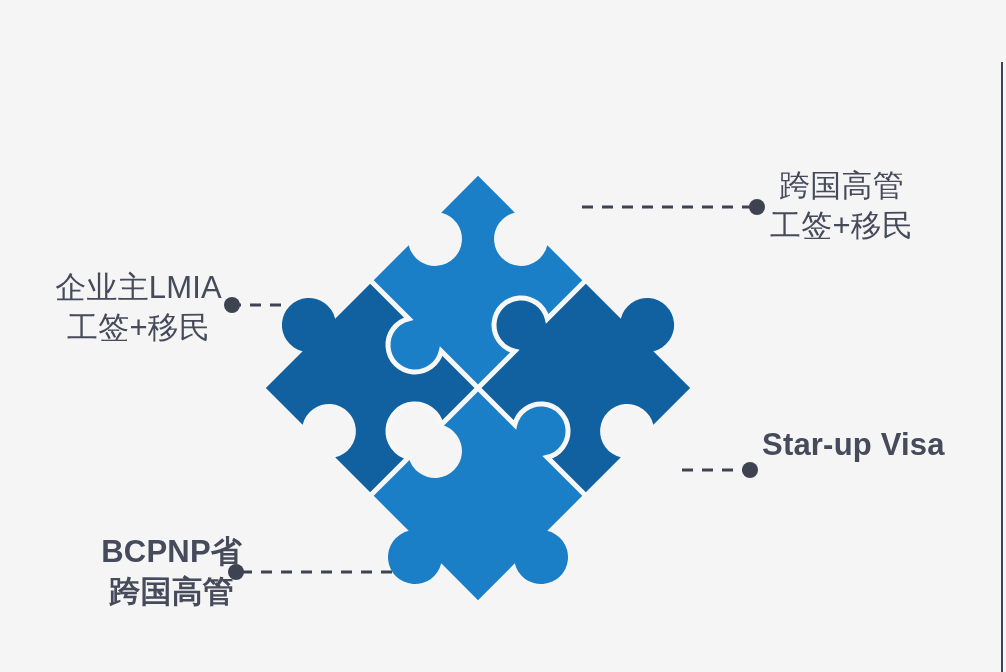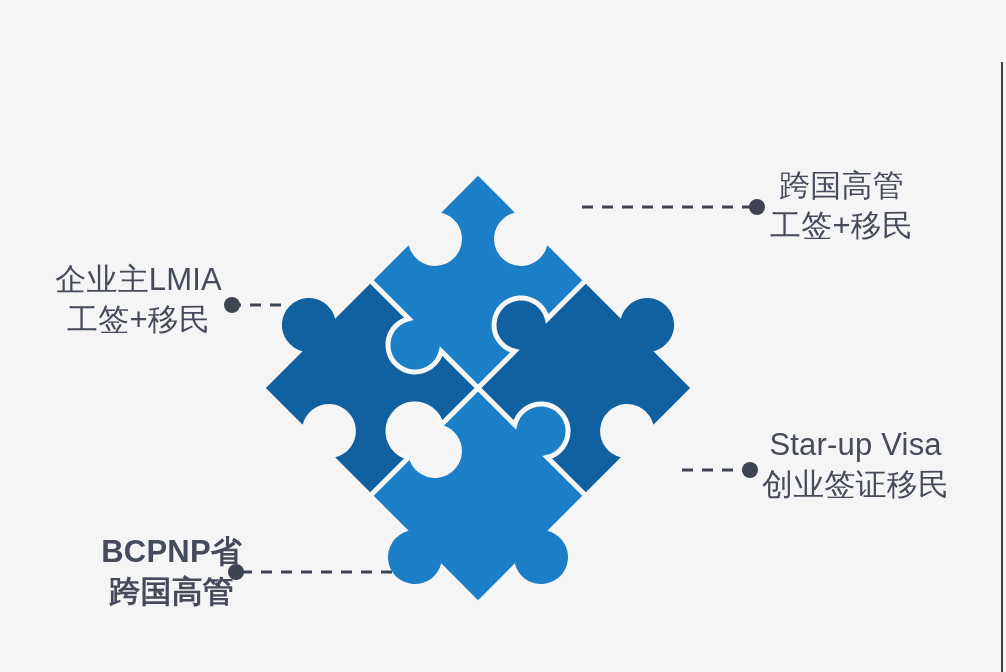--- a/index.html
+++ b/index.html
@@ -37,22 +37,22 @@
   .label {
     position: absolute;
     color: #464b5b;
     font-size: 31px;
     line-height: 1.30;
     white-space: nowrap;
     letter-spacing: 0.2px;
   }
   .label .ln { display: block; }
   .lbl-tr { left: 770px; top: 166px; text-align: center; }
-  .lbl-l  { right: 784px; top: 260px; text-align: center; }
-  .lbl-br { left: 762px; top: 425px; text-align: center; }
+  .lbl-l  { right: 784px; top: 268px; text-align: center; }
+  .lbl-br { left: 762px; top: 425px; text-align: center; font-weight: bold; }
   .lbl-bl { right: 764px; top: 532px; text-align: center; font-weight: bold; }
 </style>
 </head>
 <body style="background: rgb(245, 245, 245);">
 
 <div id="stage">
 
   <svg class="diagram-svg" width="1006" height="672" viewBox="0 0 1006 672">
 
     <defs>
@@ -144,21 +144,20 @@
     <span class="ln">工签+移民</span>
   </div>
 
   <div class="label lbl-l">
     <span class="ln">企业主LMIA</span>
     <span class="ln">工签+移民</span>
   </div>
 
   <div class="label lbl-br">
     <span class="ln">Star-up Visa</span>
-    <span class="ln">创业签证移民</span>
   </div>
 
   <div class="label lbl-bl">
     <span class="ln">BCPNP省</span>
     <span class="ln">跨国高管</span>
   </div>
 
   <div class="edge-rule"></div>
 </div>
 

